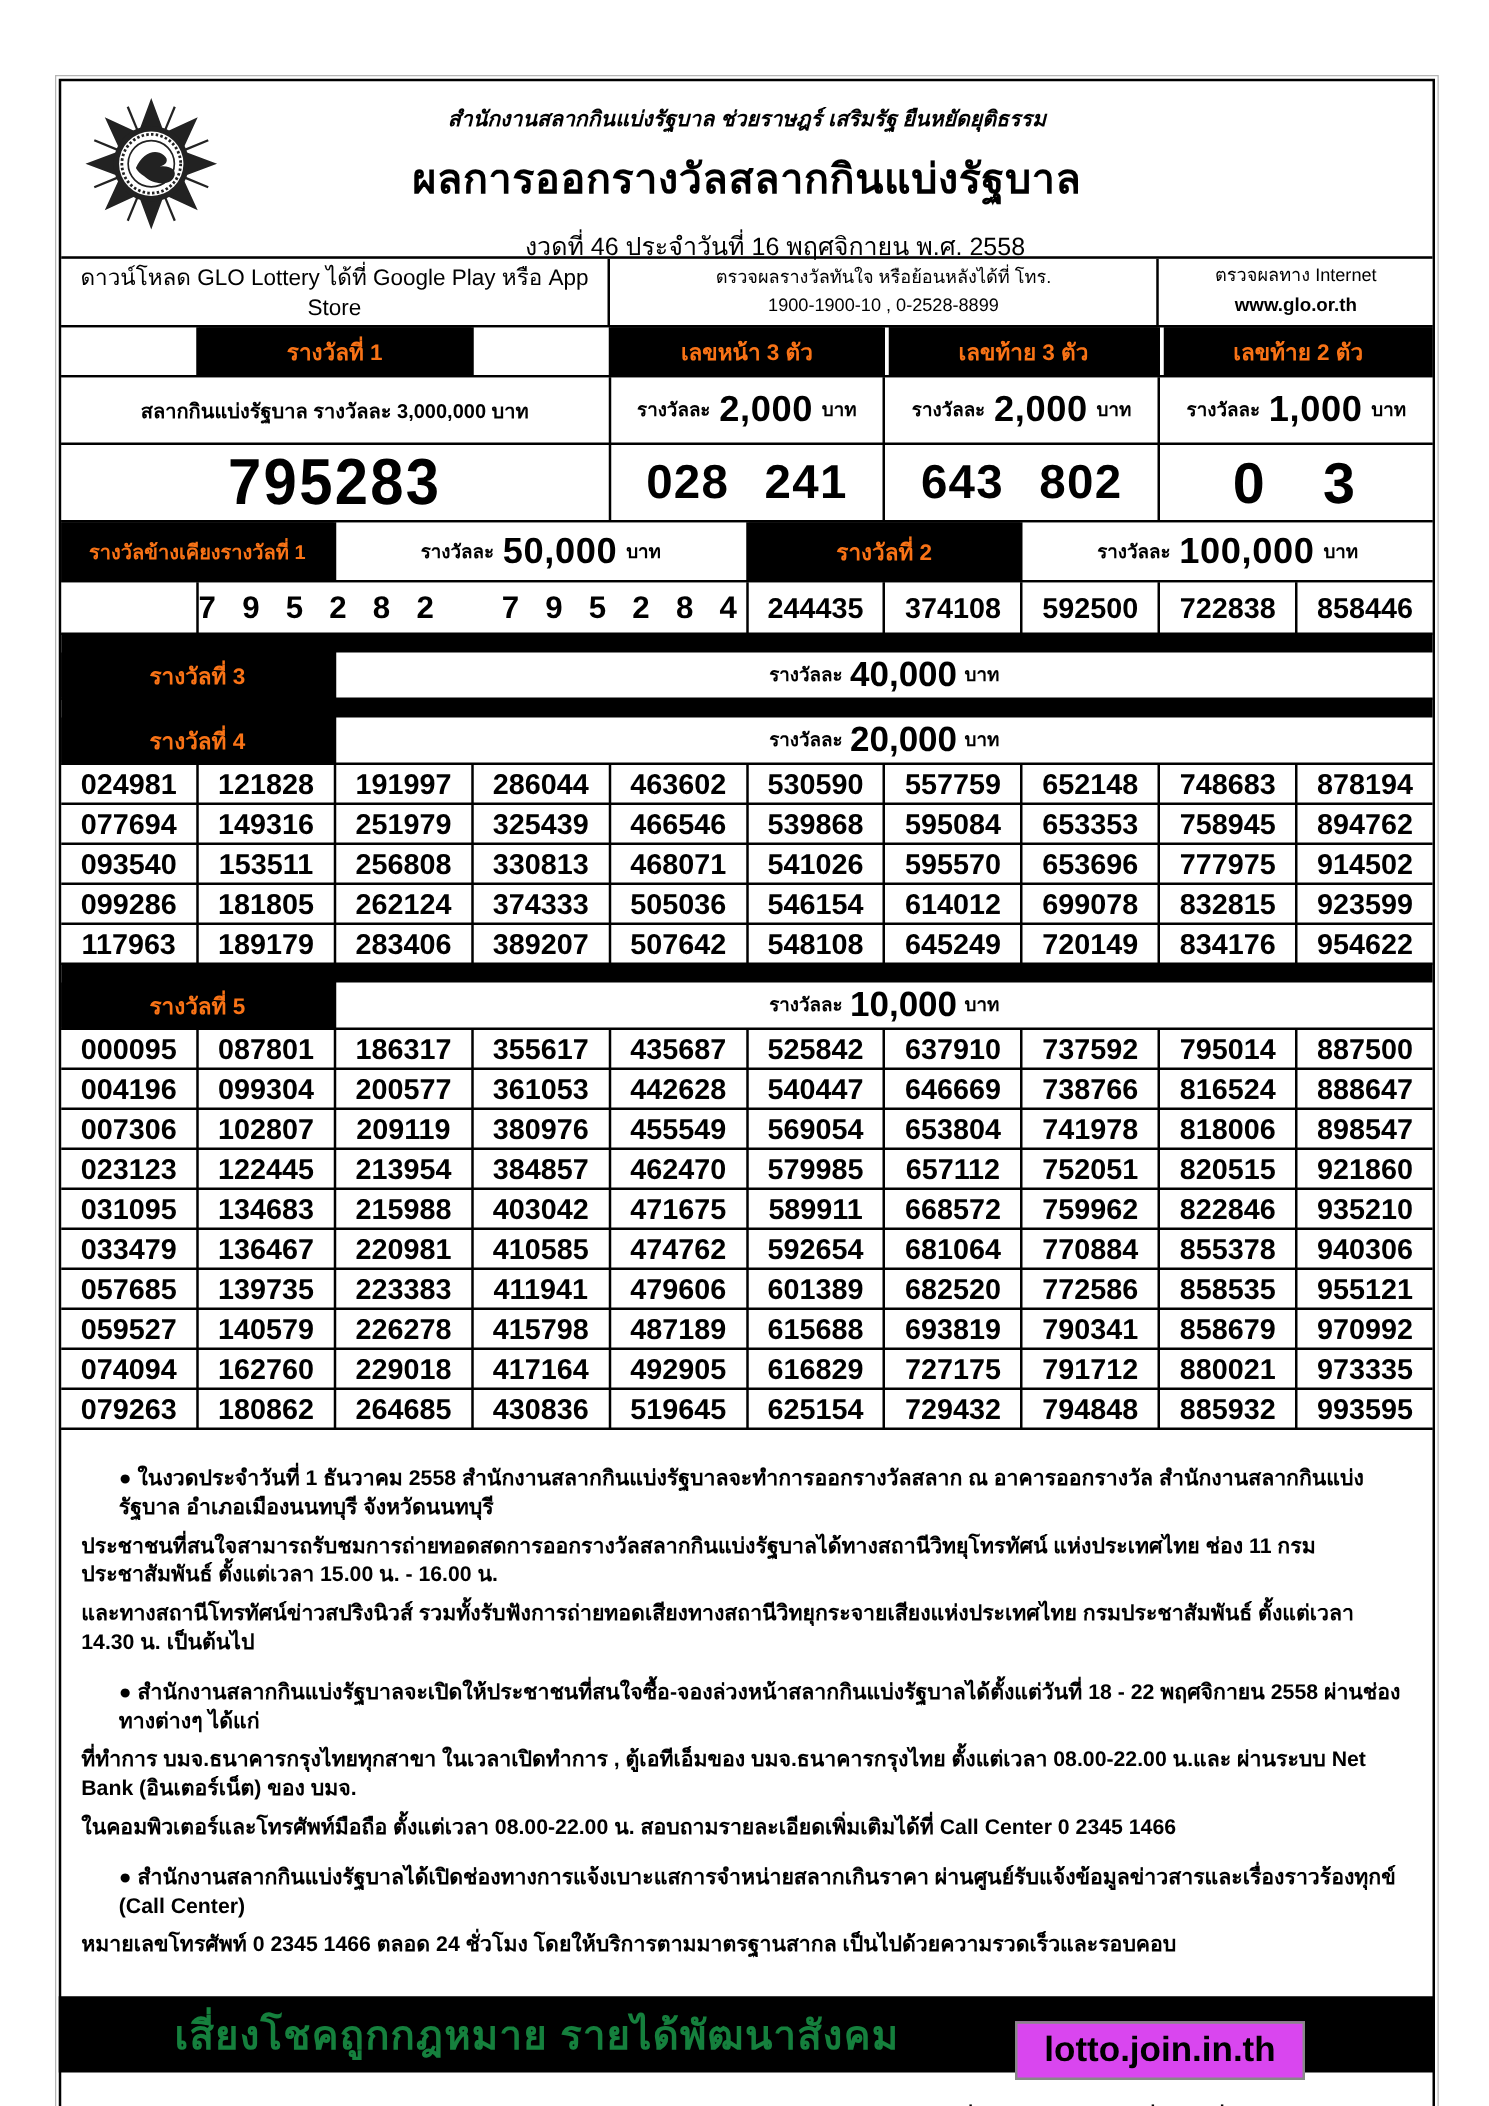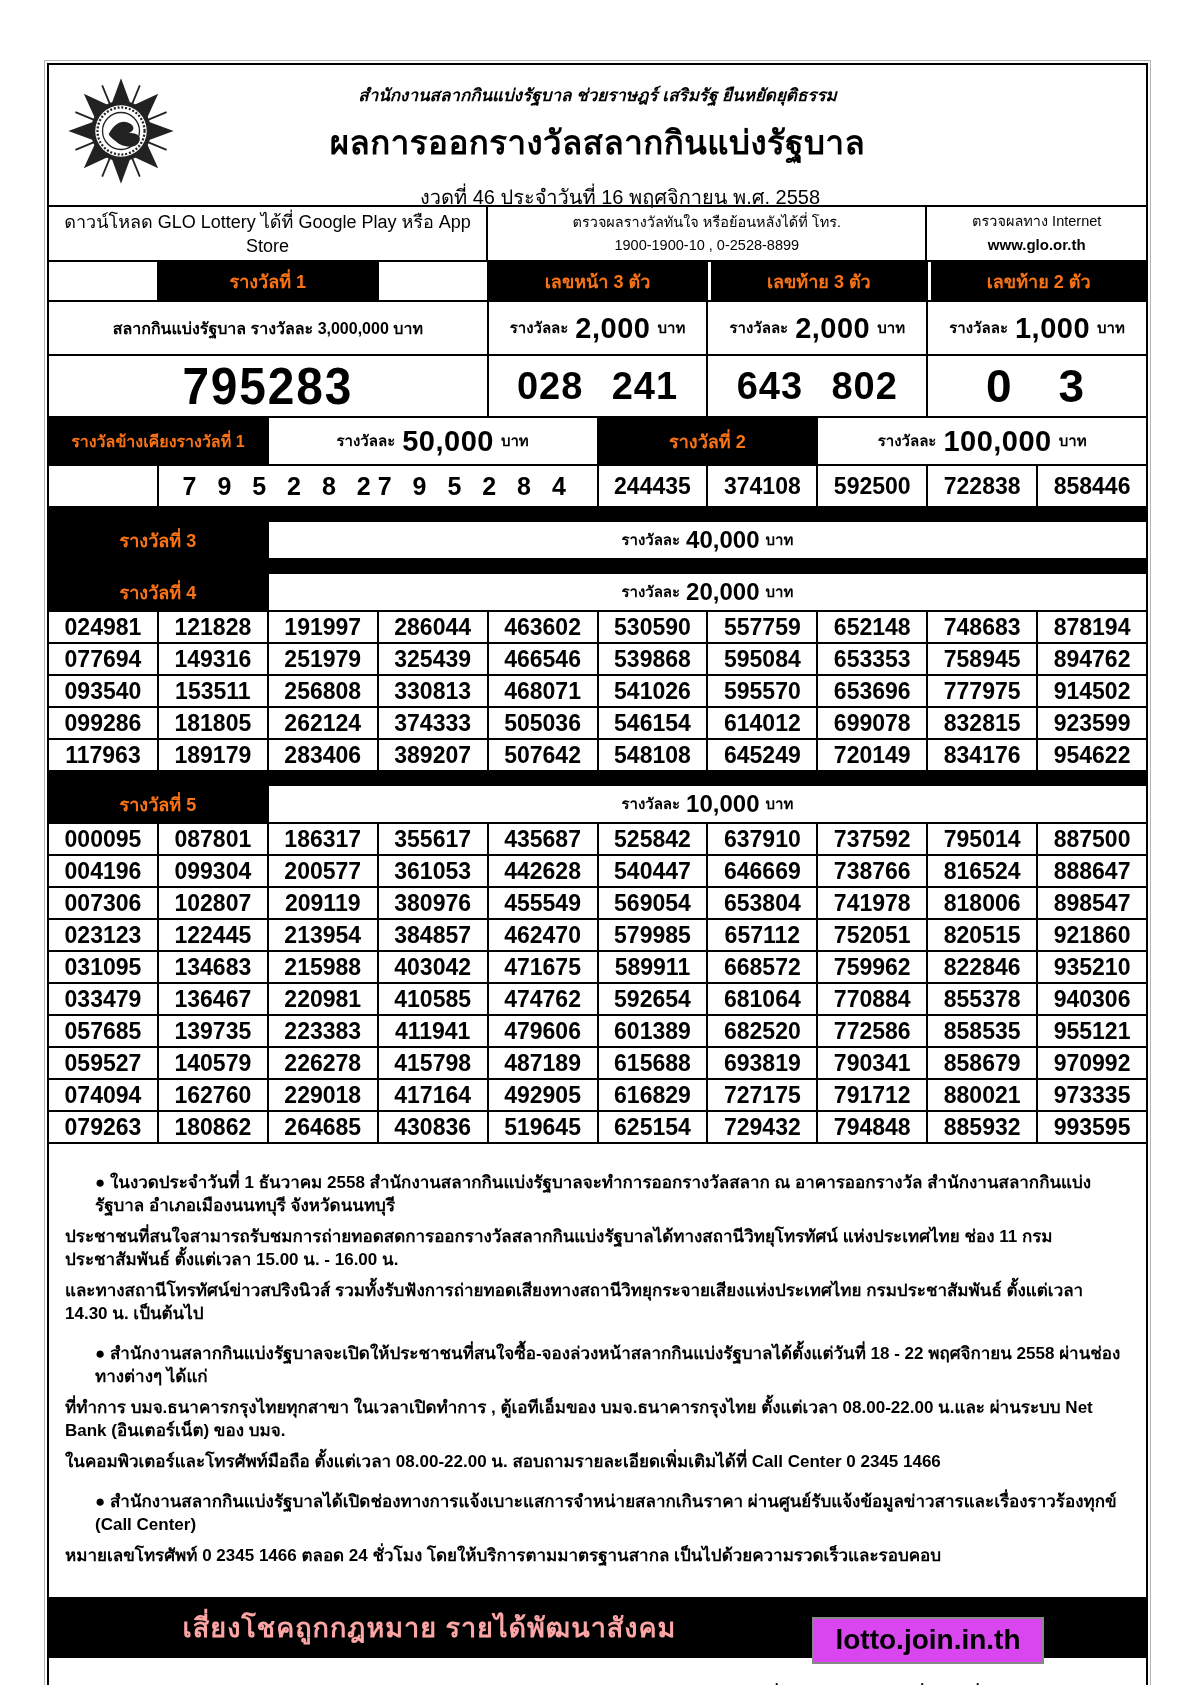--- a/index.html
+++ b/index.html
@@ -27,46 +27,46 @@
   .h46 > * { min-height:46px; } .h40 > * { min-height:40px; } .h36 > * { min-height:36px;margin-top:14px; }
   .gapL { border-left:3px solid #fff; }
 
   .info-row { grid-template-columns:4fr 4fr 2fr; }
   .info-cell { flex-direction:column; font-size:18px; line-height:24px; min-height:53px; }
   .info-small { font-size:14.5px; line-height:23px; }
   .info-strong { font-weight:bold; font-size:15px; }
 
   .amt-prefix,.amt-unit { font-size:15px; font-weight:bold; }
   .amt-big { font-size:29px; font-weight:bold; margin:0 7px; letter-spacing:.5px; }
-  .amt-mid { font-size:24px; font-weight:bold; margin:0 6px; }
+  .amt-mid { font-size:28px; font-weight:bold; margin:0 6px; }
   .p1-desc { font-size:16px; font-weight:bold; }
 
   .n-first { font-size:52px; font-weight:bold; letter-spacing:2px; transform:scaleX(.92); }
   .n-pair { display:flex; gap:0; justify-content:space-evenly; width:100%; }
   .n-pair span { font-size:38px; font-weight:bold; letter-spacing:1px; }
   .n-last2 { font-size:46px; font-weight:bold; word-spacing:26px; letter-spacing:4px; }
-  .n-side { display:flex; justify-content:center; width:100%; }
+  .n-side { display:flex; justify-content:space-between; width:100%; }
   .n-side span { font-size:25px; font-weight:bold; letter-spacing:7px; }
   .num { font-size:23px; font-weight:bold; letter-spacing:0; }
   .rows30 { grid-auto-rows:30px; }
   .rows30 > * { min-height:30px; }
 
   
   .notes { padding:14px 16px 0 16px; }
   .note-line { font-size:17px; font-weight:bold; line-height:23px; padding:4px 0; }
   .note-line.bullet { padding-left:30px; margin-top:9px; }
   .note-line.cont { padding-left:0; }
   .qp { margin-top:34px; text-align:center; }
   .qp-title { font-size:23px; font-weight:bold; font-style:italic; }
   .qp-body { margin-top:40px; font-size:18px; font-weight:bold; text-align:center; padding:0 10px; }
 
   
   .bottom-bar { position:absolute; left:47px; top:1597px; width:1101px; height:61px; background:#000;
                 display:flex; align-items:center; }
-  .slogan { flex:1; text-align:center; color:#fca5a5; font-size:27px; font-weight:bold; letter-spacing:1px; }
+  .slogan { flex:1; text-align:center; color:#15803d; font-size:32px; font-weight:bold; letter-spacing:1px; }
   .site-box { width:232px; height:47px; background:#d946ef; border:2px solid #888; margin-right:104px;
               display:flex; align-items:center; justify-content:center; font-size:28px; font-weight:bold;margin-top:25px; }
 </style>
 </head>
 <body>
 
 <div class="page">
   <div class="sheet">
 
     <div class="hdr">

